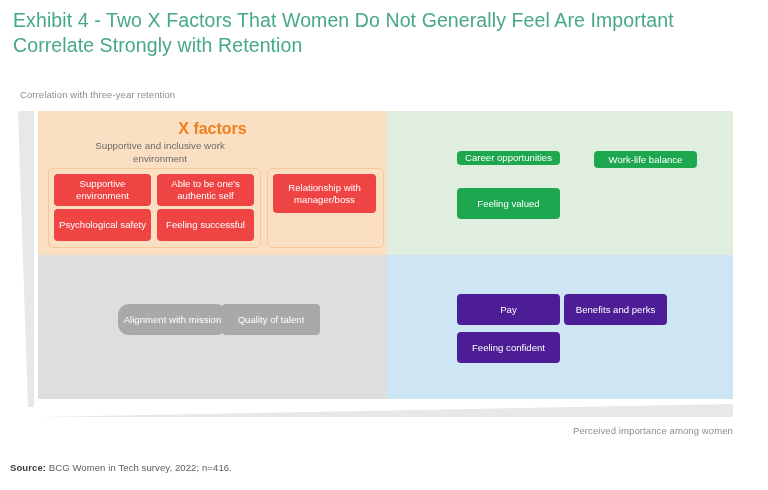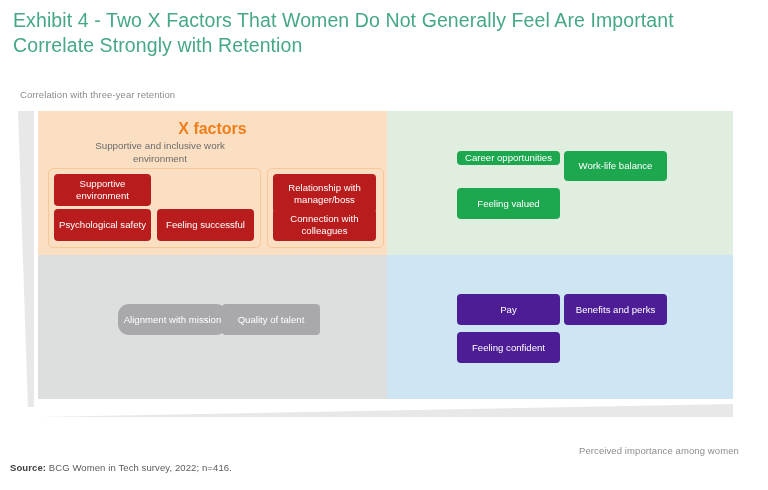--- a/index.html
+++ b/index.html
@@ -33,26 +33,25 @@
   #y-axis-label {
     position: absolute;
     left: 20px;
     top: 89px;
     font-size: 9.5px;
     color: #8c8c8c;
     letter-spacing: 0.1px;
   }
   #x-axis-label {
     position: absolute;
-    right: 29px;
+    right: 35px;
     top: 425px;
     font-size: 9.5px;
     color: #8c8c8c;
     letter-spacing: 0.1px;
-    margin-top: 20px;
   }
 
   
   #y-axis-arrow {
     position: absolute;
     left: 18px;
     top: 111px;
     width: 16px;
     height: 296px;
     background: #e8e8e8;
@@ -147,36 +146,36 @@
     align-items: center;
     justify-content: center;
     text-align: center;
     color: #ffffff;
     font-size: 9.6px;
     line-height: 11.6px;
     border-radius: 4px;
     padding: 0 4px;
     box-sizing: border-box;
   }
-  .chip-orange { background: #b91c1c; }
+  .chip-orange { background: #ef4444; }
   .chip-green  { background: #1da850; }
   .chip-gray   { background: #a9a9ac; }
   .chip-blue   { background: #4c1d95; }
 
   
   #chip-supportive-environment { left: 16px;  top: 63px;  width: 97px;  height: 32px; }
   #chip-authentic-self         { left: 119px; top: 63px;  width: 97px;  height: 32px; }
   #chip-psychological-safety   { left: 16px;  top: 98px;  width: 97px;  height: 32px; }
   #chip-feeling-successful     { left: 119px; top: 98px;  width: 97px;  height: 32px; }
   #chip-relationship-manager   { left: 235px; top: 63px;  width: 103px; height: 39px; }
   #chip-connection-colleagues  { left: 235px; top: 98px;  width: 103px; height: 32px; }
 
   
   #chip-career-opportunities { left: 419px; top: 40px; width: 103px; height: 14px; }
-  #chip-work-life-balance    { left: 526px; top: 40px; width: 103px; height: 30px; }
+  #chip-work-life-balance    { left: 556px; top: 40px; width: 103px; height: 17px; }
   #chip-feeling-valued       { left: 419px; top: 77px; width: 103px; height: 31px; }
 
   
   #chip-alignment-mission  { left: 80px;  top: 193px; width: 109px;  height: 31px; border-radius: 11px; }
   #chip-quality-talent     { left: 184px; top: 193px; width: 98px;  height: 31px; }
 
   
   #chip-pay                { left: 419px; top: 183px; width: 103px; height: 31px; }
   #chip-benefits-perks     { left: 526px; top: 183px; width: 103px; height: 31px; }
   #chip-feeling-confident  { left: 419px; top: 221px; width: 103px; height: 31px; }
@@ -212,24 +211,24 @@
   <div class="quadrant" id="quadrant-bottom-left"></div>
   <div class="quadrant" id="quadrant-bottom-right"></div>
 
   <div id="x-factors-title">X factors</div>
   <div class="group-caption" id="caption-supportive">Supportive and inclusive work environment</div>
 
   <div class="group-box" id="group-box-work-env"></div>
   <div class="group-box" id="group-box-relationships"></div>
 
   <div class="chip chip-orange" id="chip-supportive-environment">Supportive environment</div>
+  <div class="chip chip-orange" id="chip-authentic-self">Able to be one's authentic self</div>
   <div class="chip chip-orange" id="chip-feeling-successful">Feeling successful</div>
   <div class="chip chip-orange" id="chip-psychological-safety">Psychological safety</div>
   <div class="chip chip-orange" id="chip-relationship-manager">Relationship with manager/boss</div>
-  <div class="chip chip-orange" id="chip-connection-colleagues">Connection with colleagues</div>
 
   <div class="chip chip-green" id="chip-career-opportunities">Career opportunities</div>
   <div class="chip chip-green" id="chip-work-life-balance">Work-life balance</div>
   <div class="chip chip-green" id="chip-feeling-valued">Feeling valued</div>
 
   <div class="chip chip-gray" id="chip-alignment-mission">Alignment with mission</div>
   <div class="chip chip-gray" id="chip-quality-talent">Quality of talent</div>
 
   <div class="chip chip-blue" id="chip-pay">Pay</div>
   <div class="chip chip-blue" id="chip-benefits-perks">Benefits and perks</div>

